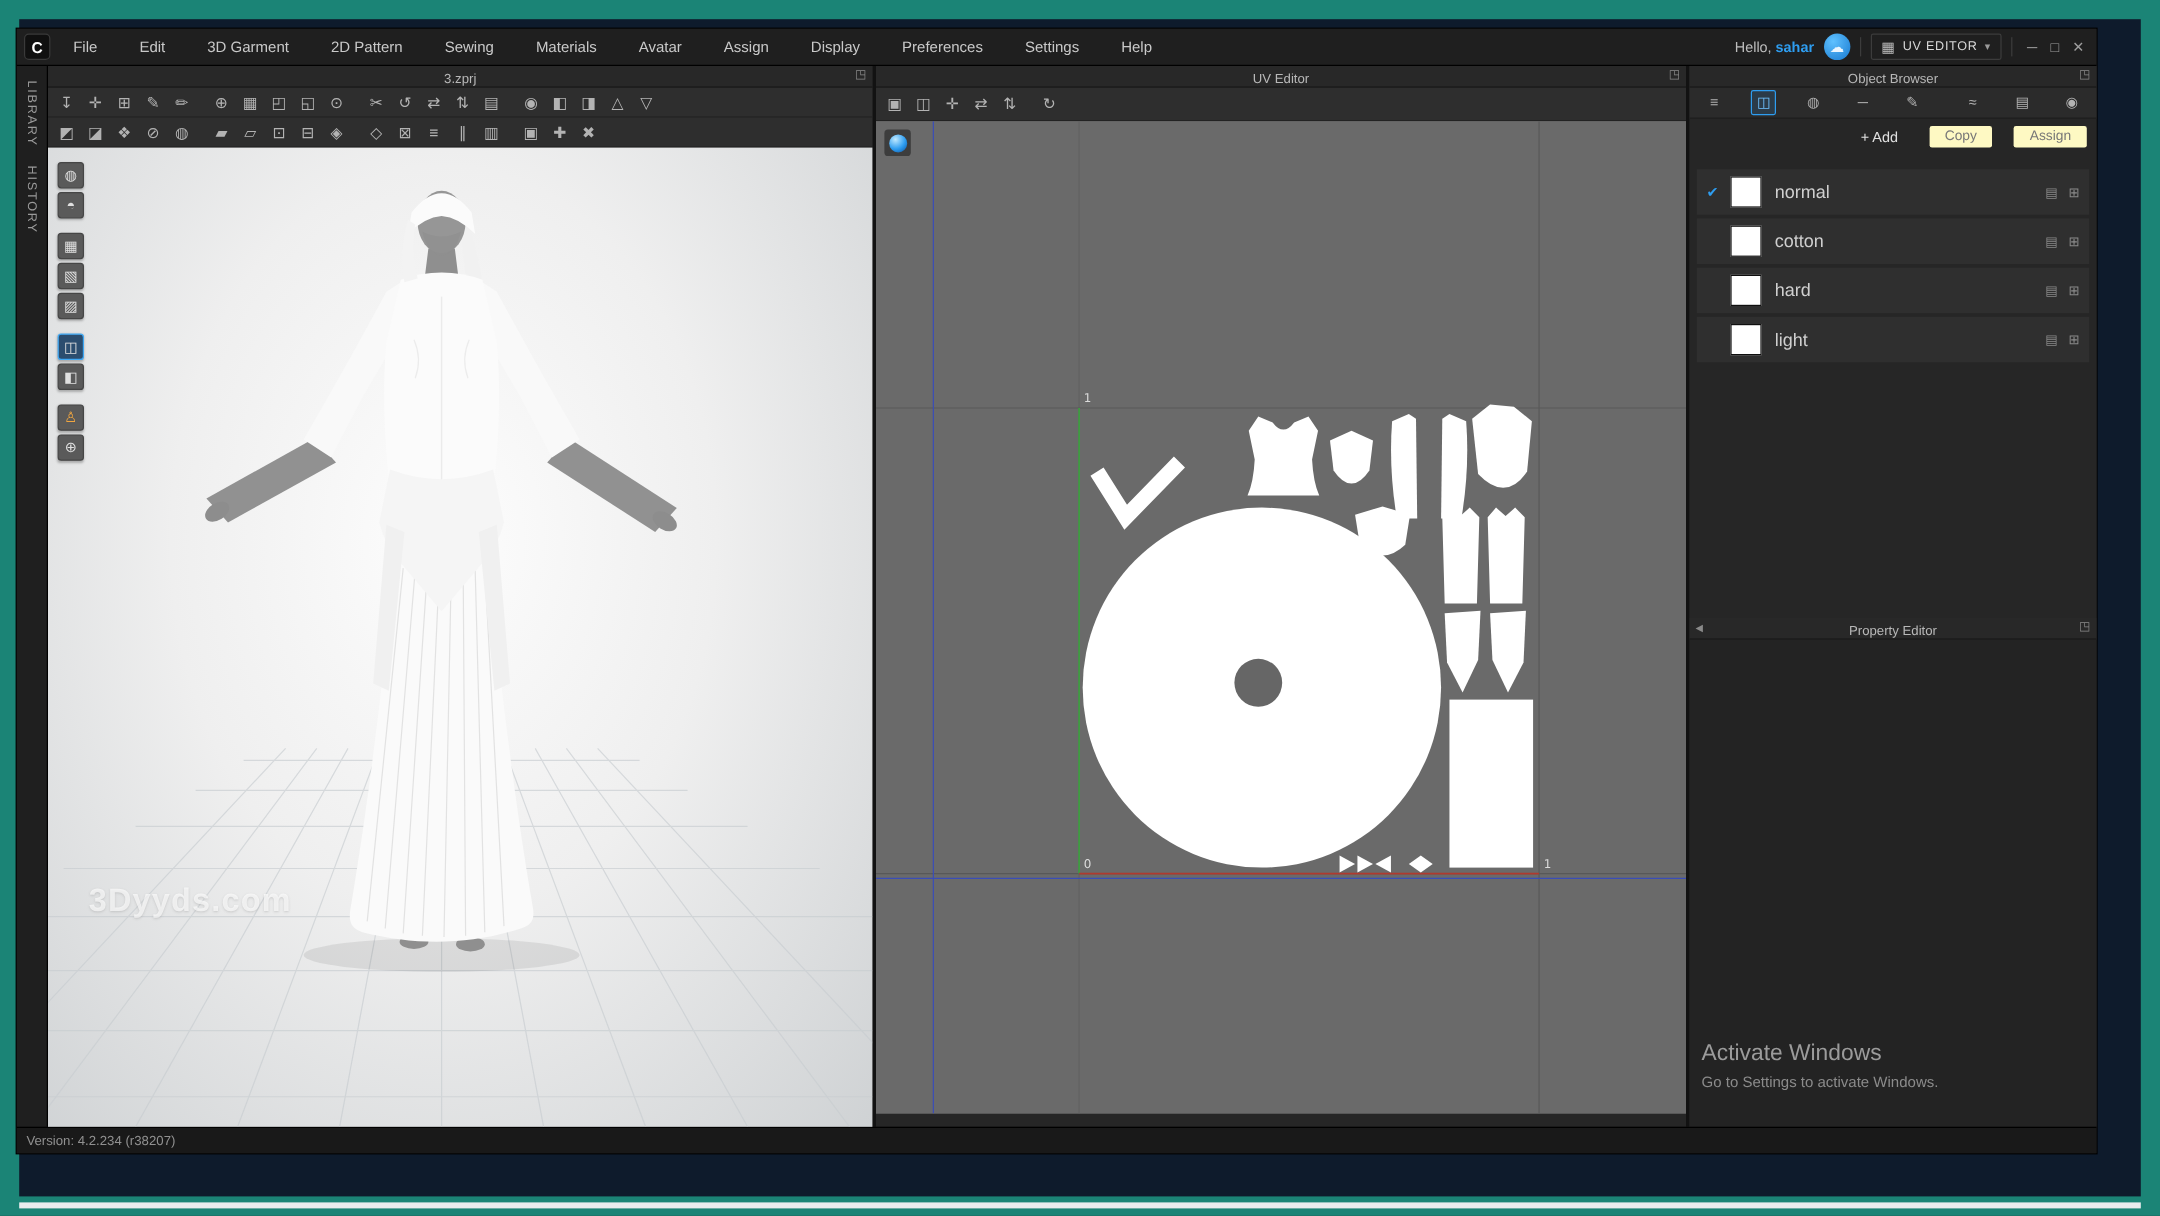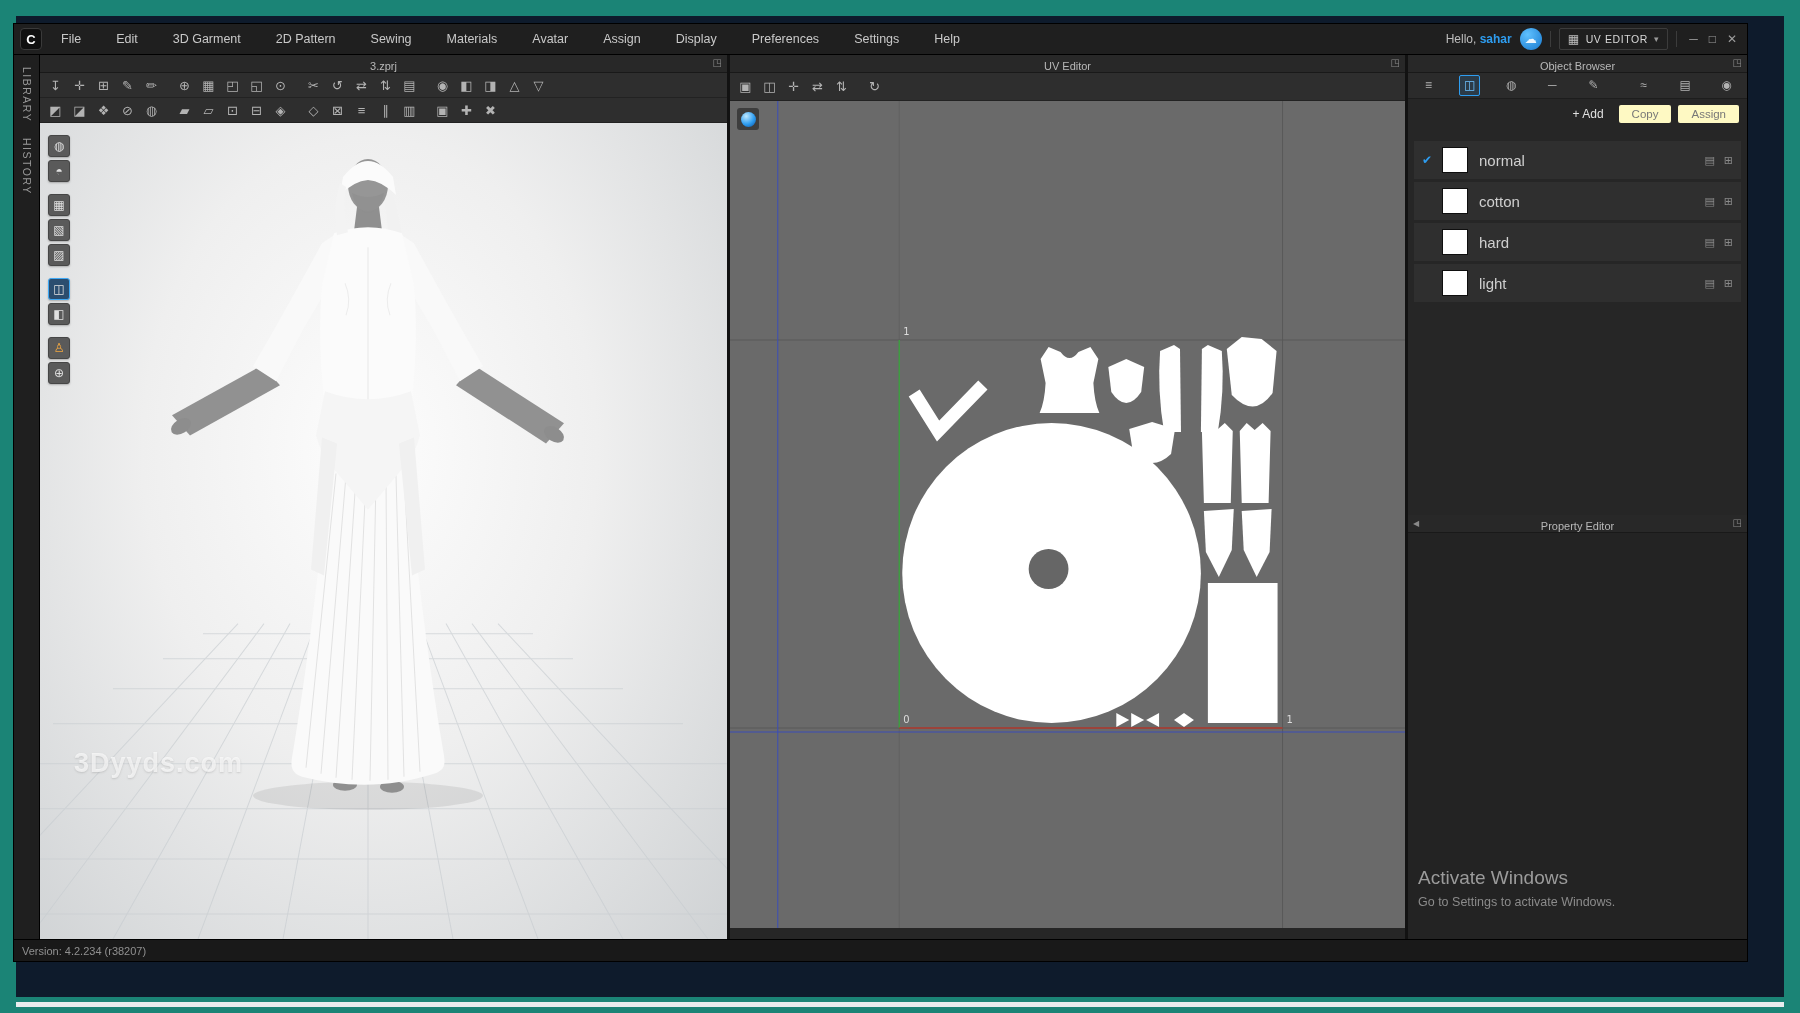--- a/index.html
+++ b/index.html
@@ -45,35 +45,35 @@
   .toolbar .tool:nth-child(5n){margin-right:9px;}
 
   
   .viewport{flex:1;position:relative;overflow:hidden;background:radial-gradient(ellipse at 48% 40%,#fdfdfd 0%,#efefef 45%,#cfd2d4 100%);}
   .scene{position:absolute;inset:0;width:100%;height:100%;}
   .vp-side-icons{position:absolute;left:8px;top:12px;display:flex;flex-direction:column;gap:3px;z-index:2;}
   .vp-side-icons .tool{width:22px;height:22px;background:#5a5a5a;border:1px solid #464646;border-radius:3px;color:#e0e0e0;font-size:12px;line-height:20px;box-shadow:0 1px 2px rgba(0,0,0,.25);margin:0;}
   .vp-side-icons .tool:nth-child(3),.vp-side-icons .tool:nth-child(6),.vp-side-icons .tool:nth-child(8){margin-top:9px;}
   .vp-side-icons .tool.active{background:#2b4d6f;border-color:#3fa9f5;}
   .vp-side-icons .tool.orange{color:#f0a640;}
-  .watermark{position:absolute;left:34px;top:625px;font-size:27px;font-weight:bold;letter-spacing:1px;color:rgba(255,255,255,.68);text-shadow:0 1px 2px rgba(110,110,110,.25);}
+  .watermark{position:absolute;left:34px;top:612px;font-size:27px;font-weight:bold;letter-spacing:1px;color:rgba(255,255,255,.68);text-shadow:0 1px 2px rgba(110,110,110,.25);}
 
   
   .uv-canvas{flex:0 0 827px;position:relative;background:#6a6a6a;margin:0;}
   .uvsvg{position:absolute;inset:0;width:100%;height:100%;}
   .uvsvg text{font-family:"DejaVu Sans",sans-serif;}
   .uv-sphere{position:absolute;left:7px;top:7px;width:22px;height:22px;background:#3d3d3d;border-radius:3px;display:flex;align-items:center;justify-content:center;z-index:2;}
   .uv-sphere i{width:15px;height:15px;border-radius:50%;background:radial-gradient(circle at 35% 28%,#bfe9ff,#2e9df0 55%,#0a4f9e);display:block;}
 
   
   .ob{flex:0 0 460px;display:flex;flex-direction:column;background:#262626;}
   .toolbar-ob{flex:0 0 26px;height:26px;background:#2b2b2b;justify-content:space-between;padding:0 10px;border-bottom:1px solid #1d1d1d;gap:0;}
   .toolbar-ob .tool{font-size:12px;margin:0;}
   .toolbar-ob .tool.active{background:rgba(46,157,240,.15);border:1px solid #2e9df0;color:#6fc2ff;line-height:19px;}
-  .ob-actions{flex:0 0 30px;display:flex;align-items:center;justify-content:flex-end;gap:7px;padding:0 8px;}
+  .ob-actions{flex:0 0 30px;display:flex;align-items:center;justify-content:flex-end;gap:18px;padding:0 8px;}
   .add-btn{color:#e0e0e0;font-size:12px;padding:2px 8px;cursor:default;}
   .ghost-btn{background:#fef9c3;color:#787878;font-size:11.5px;padding:3px 13px;border-radius:2px;cursor:default;}
   .fabric-list{padding:12px 6px 0 6px;display:flex;flex-direction:column;gap:3px;}
   .fabric-row{height:38px;background:#2f2f2f;display:flex;align-items:center;padding:0 8px;}
   .fabric-check{width:20px;font-size:12px;color:#2e9df0;}
   .fabric-swatch{width:26px;height:26px;background:#fff;border:1px solid #0f0f0f;flex:0 0 26px;}
   .fabric-name{margin-left:11px;font-size:15px;color:#cfcfcf;flex:1;}
   .fabric-icons{display:flex;gap:9px;color:#8a8a8a;font-size:11px;}
 
   

